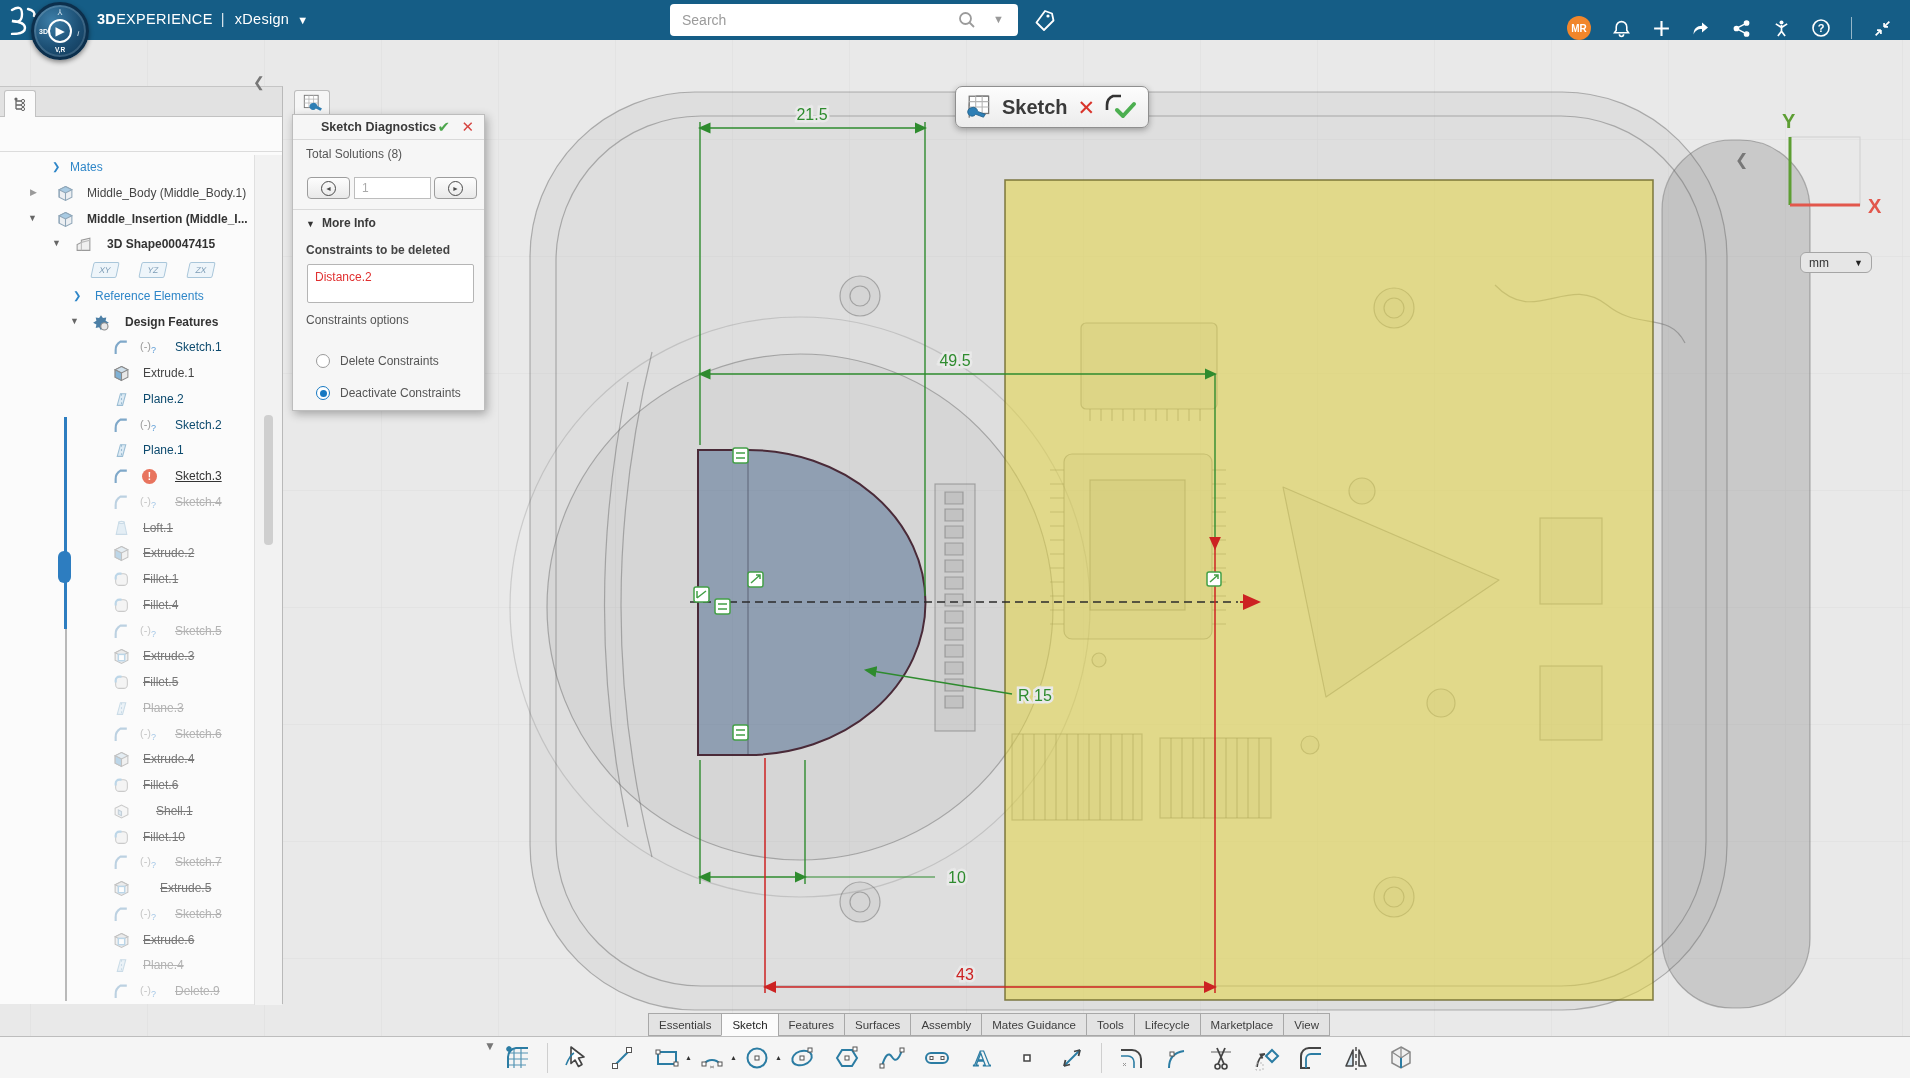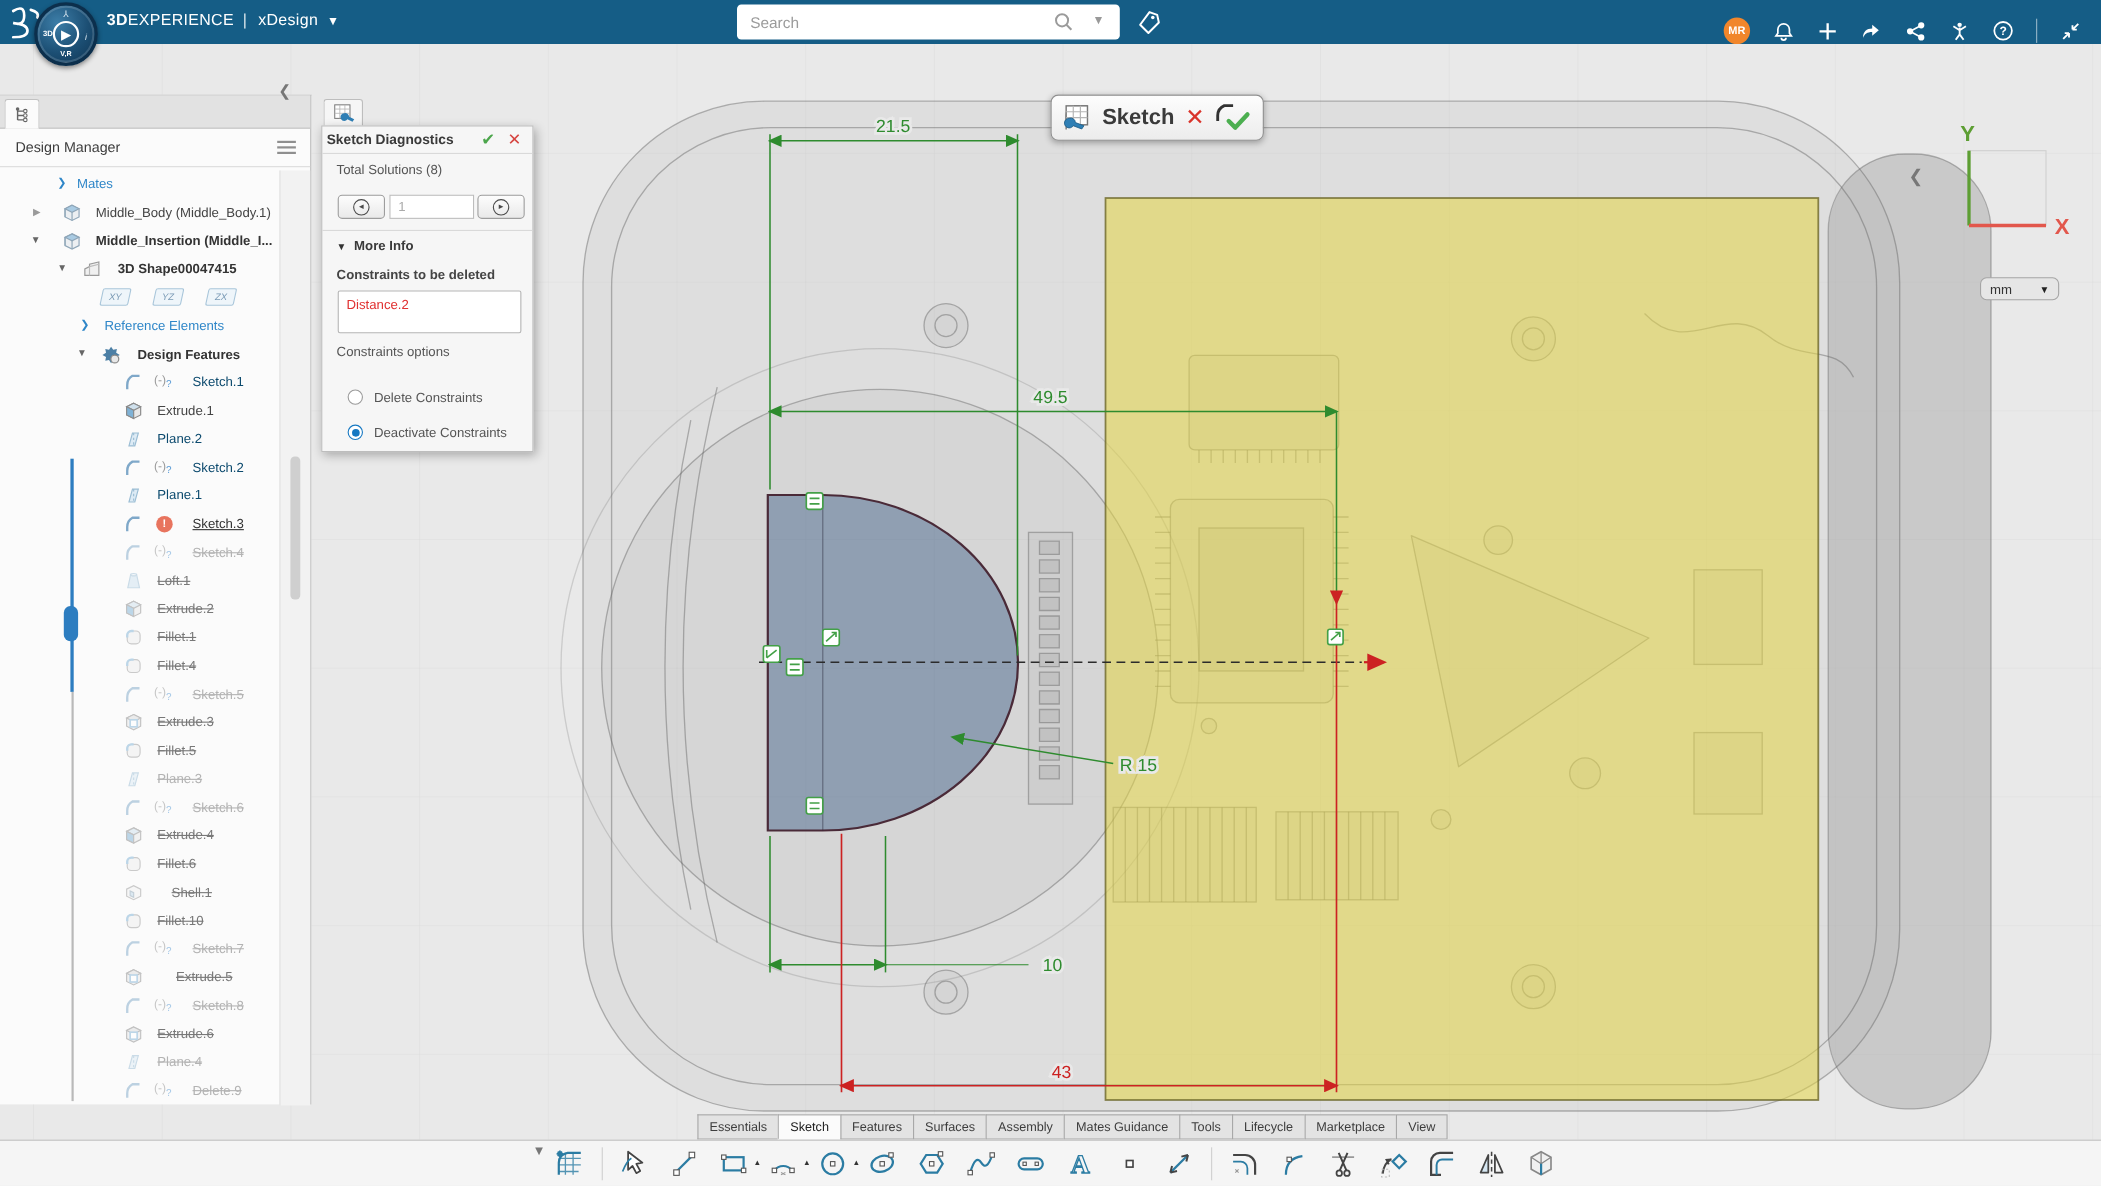--- a/index.html
+++ b/index.html
@@ -92,21 +92,21 @@
   #rollback-handle { position:absolute; left:58px; top:464px; width:13px; height:32px; background:#2d7dc0; border-radius:6px; }
   #lp-scrollgutter { position:absolute; right:0; top:68px; width:28px; height:850px; background:#f2f2f2; border-left:1px solid #e0e0e0; }
   #lp-thumb { position:absolute; right:9px; top:260px; width:9px; height:130px; background:#cfcfcf; border-radius:4px; }
 
   
   #dlg-tab { position:absolute; left:294px; top:90px; width:36px; height:25px; background:#f6f6f6;
     border:1px solid #bdbdbd; border-bottom:none; border-radius:3px 3px 0 0; z-index:8;
     display:flex; align-items:center; justify-content:center; }
   #dialog { position:absolute; left:292px; top:114px; width:193px; height:297px; background:#f6f6f6;
     border:1px solid #bdbdbd; box-shadow:2px 3px 9px rgba(0,0,0,.3); z-index:8; }
-  #dlg-title { position:absolute; left:4px; top:5px; font-size:12.5px; font-weight:bold; color:#3a3a3a; }
+  #dlg-title { position:absolute; left:28px; top:5px; font-size:12.5px; font-weight:bold; color:#3a3a3a; }
   #dlg-ok { position:absolute; right:34px; top:3px; color:#4ca64c; font-size:15px; font-weight:bold; }
   #dlg-cancel { position:absolute; right:10px; top:3px; color:#d64541; font-size:15px; font-weight:bold; }
   .dlg-hr { position:absolute; left:0; width:100%; height:1px; background:#d9d9d9; }
   #dlg-total { position:absolute; left:13px; top:32px; font-size:12px; color:#555; }
   .nav-btn { position:absolute; top:62px; width:43px; height:22px; border:1px solid #9d9d9d; border-radius:4px;
     background:linear-gradient(#fdfdfd,#e9e9e9); display:flex; align-items:center; justify-content:center; }
   .nav-btn .circ { width:15px; height:15px; border:1.6px solid #4a4a4a; border-radius:50%;
     display:flex; align-items:center; justify-content:center; font-size:7px; color:#4a4a4a; }
   #dlg-sol-input { position:absolute; left:61px; top:62px; width:77px; height:22px; border:1px solid #bdbdbd;
     background:#fff; color:#aaa; font-size:12px; padding:0 7px; outline:none; }
@@ -119,21 +119,21 @@
   #dlg-options { position:absolute; left:13px; top:198px; font-size:12px; color:#555; }
   .radio-row { position:absolute; left:23px; height:16px; display:flex; align-items:center; gap:10px; }
   .radio { width:14px; height:14px; border-radius:50%; border:1.5px solid #9a9a9a; background:#fff; position:relative; }
   .radio.checked { border-color:#1678c2; }
   .radio.checked::after { content:""; position:absolute; left:2.5px; top:2.5px; width:7px; height:7px;
     border-radius:50%; background:#1678c2; }
   .radio-label { font-size:12px; color:#555; }
 
   
   #tabbar { position:absolute; left:0; top:1013px; width:1910px; height:23px; z-index:5; }
-  #tabs-row { position:absolute; left:608px; top:0; display:flex; height:23px;padding-left:26px; }
+  #tabs-row { position:absolute; left:622px; top:0; display:flex; height:23px;padding-left:26px; }
   .tab { padding:0 10px; font-size:11.5px; color:#3d3d3d; background:#e3e3e3; border:1px solid #a8a8a8;
     border-right:none; display:flex; align-items:center; white-space:nowrap; }
   .tab:last-child { border-right:1px solid #a8a8a8; }
   .tab.active { background:#fbfbfb; border-bottom:1px solid #fbfbfb; font-weight:400; color:#222; }
 
   
   #toolbar { position:absolute; left:0; top:1036px; width:1910px; height:42px; background:#f5f5f5;
     border-top:1px solid #bdbdbd; z-index:5; }
   #tb-chevron { position:absolute; left:484px; top:2px; color:#777; font-size:12px; }
   #tools-row { position:absolute; left:502px; top:5px; display:flex; align-items:center; gap:13px; height:32px; }
@@ -382,28 +382,20 @@
     <div id="lp-tab">
       <svg width="16" height="16" viewBox="0 0 16 16">
         <path d="M4 3v10M4 5h5M4 9h5M4 13h5" stroke="#666" stroke-width="1.3" fill="none"></path>
         <circle cx="4" cy="3" r="1.6" fill="#666"></circle>
           <circle cx="11" cy="5" r="1.6" fill="none" stroke="#666"></circle>
         <circle cx="11" cy="9" r="1.6" fill="none" stroke="#666"></circle>
           <circle cx="11" cy="13" r="1.6" fill="none" stroke="#666"></circle>
       </svg>
     </div>
   </div>
-  <div id="lp-header">
-    <span class="t">Design Manager</span>
-    <span id="lp-burger">
-        <span></span>
-        <span></span>
-        <span></span>
-      </span>
-  </div>
   <div id="lp-divider"></div>
   <div id="tree-rows">
       <div class="trow">
         <span class="texp link" style="left: 52px;">❯</span>
         <span class="tlabel link" style="left: 70px;">Mates</span>
       </div>
       <div class="trow">
         <span class="texp r" style="left: 30px;">▶</span>
         <span class="ticon" style="left: 57px;"><svg width="17" height="17" viewBox="0 0 16 16">
             <path d="M8 1.5l6 3v7l-6 3-6-3v-7z" fill="#eceff2" stroke="#8fa6b8"></path>

